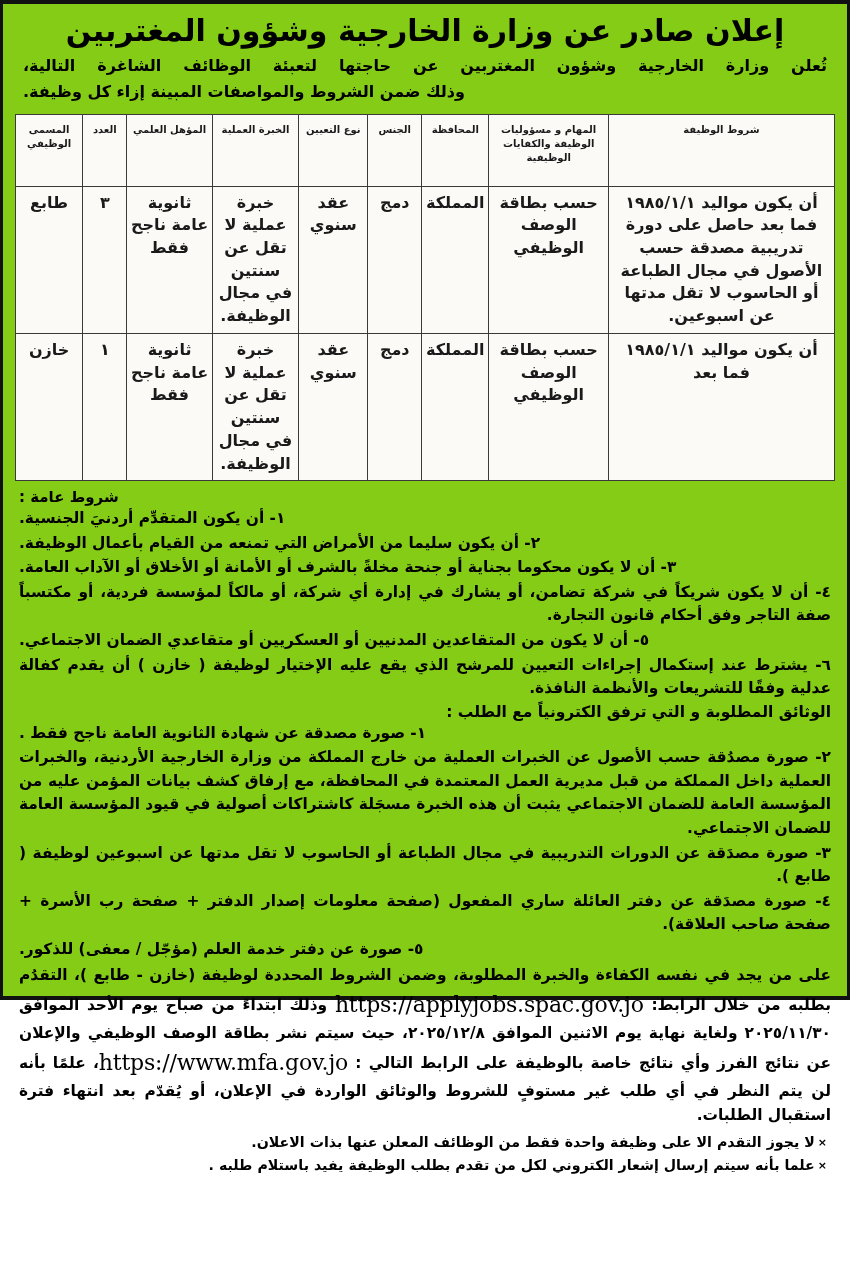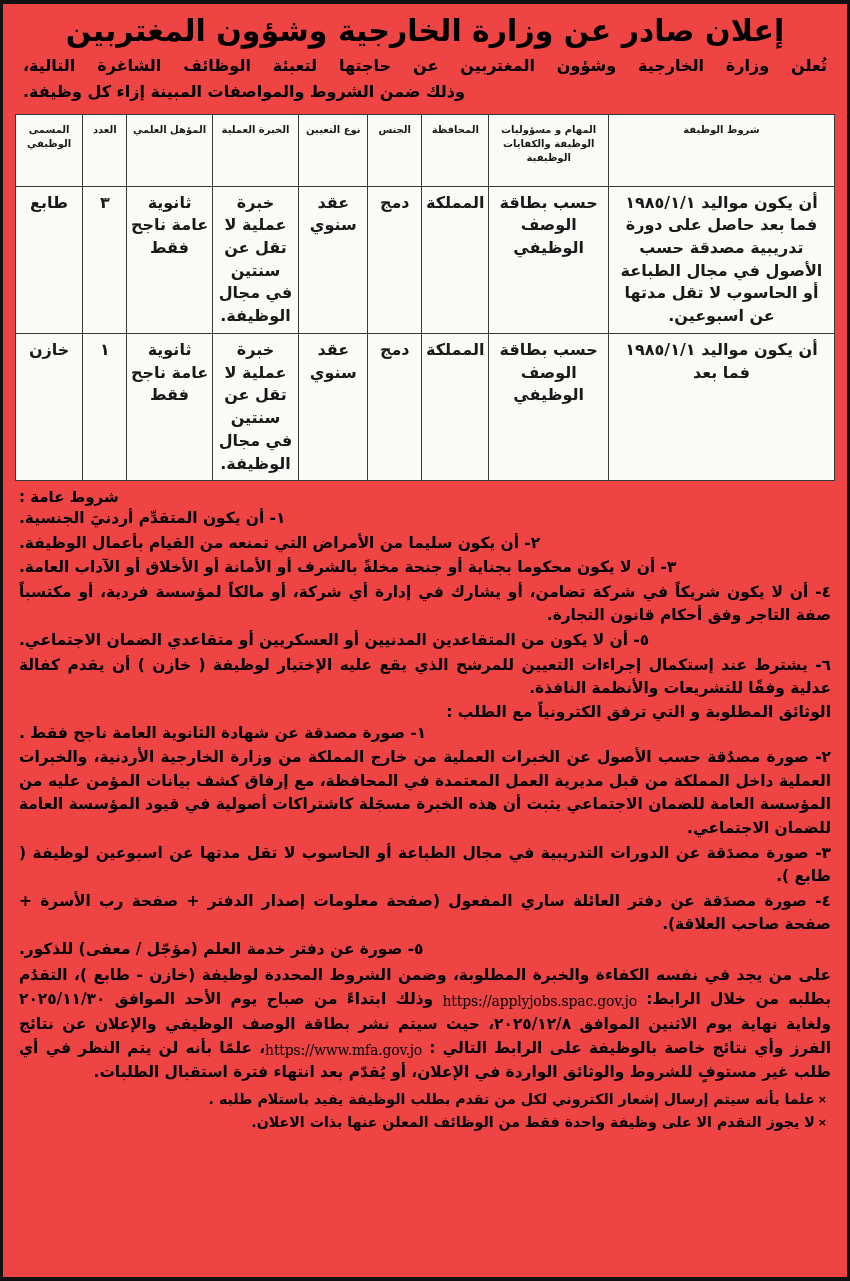--- a/index.html
+++ b/index.html
@@ -9,22 +9,22 @@
     background: #ffffff;
   }
   body {
     width: 850px; height: 1281px;
     font-family: "DejaVu Sans", "Liberation Sans", sans-serif;
     color: #121212;
     direction: rtl;
     overflow: hidden;
   }
   .page {
-    width: 850px; height: 1281px;
-    background: #ef4444;
+    width: 850px; height: 1000px;
+    background: #84cc16;
     border-top: 4px solid #111;
     border-bottom: 4px solid #111;
     border-left: 3px solid #111;
     border-right: 3px solid #111;
     padding: 6px 12px 4px 12px;
     position: relative;
   }
 
   
   .hdr-title {
@@ -129,21 +129,21 @@
     font-weight: 700;
     font-size: 15.4px;
     line-height: 1.55;
     text-align: justify;
     text-align-last: right;
     margin: 3px 0 0 0;
     color: #000;
   }
   .url {
     font-family: "DejaVu Serif", "Liberation Serif", serif;
-    font-size: 14px;
+    font-size: 22px;
     font-weight: 400;
     direction: ltr;
     unicode-bidi: embed;
     display: inline-block;
     vertical-align: -2px;
     letter-spacing: -0.2px;
   }
   ul.flist li {
     font-weight: 700;
     font-size: 14.2px;
@@ -251,18 +251,18 @@
       <span>وذلك ابتداءً من صباح يوم الأحد الموافق</span>
       <span>٢٠٢٥/١١/٣٠</span>
       <span>ولغاية نهاية يوم الاثنين الموافق</span>
       <span>٢٠٢٥/١٢/٨</span><span>، حيث سيتم نشر بطاقة الوصف الوظيفي والإعلان عن نتائج الفرز وأي نتائج خاصة بالوظيفة على الرابط التالي :</span>
       <span class="url">https://www.mfa.gov.jo</span><span>، علمًا بأنه لن يتم النظر في أي طلب غير مستوفٍ للشروط والوثائق الواردة في الإعلان، أو يُقدّم بعد انتهاء فترة استقبال الطلبات.</span>
     </p>
   </div>
 
   <div class="footer-block">
     <ul class="flist">
+      <li><span class="x">×</span><span>لا يجوز التقدم الا على وظيفة واحدة فقط من الوظائف المعلن عنها بذات الاعلان.</span></li>
       <li><span class="x">×</span><span>علما بأنه سيتم إرسال إشعار الكتروني لكل من تقدم بطلب الوظيفة يفيد باستلام طلبه .</span></li>
-      <li><span class="x">×</span><span>لا يجوز التقدم الا على وظيفة واحدة فقط من الوظائف المعلن عنها بذات الاعلان.</span></li>
     </ul>
   </div>
 
 </div>
 
 </body></html>

